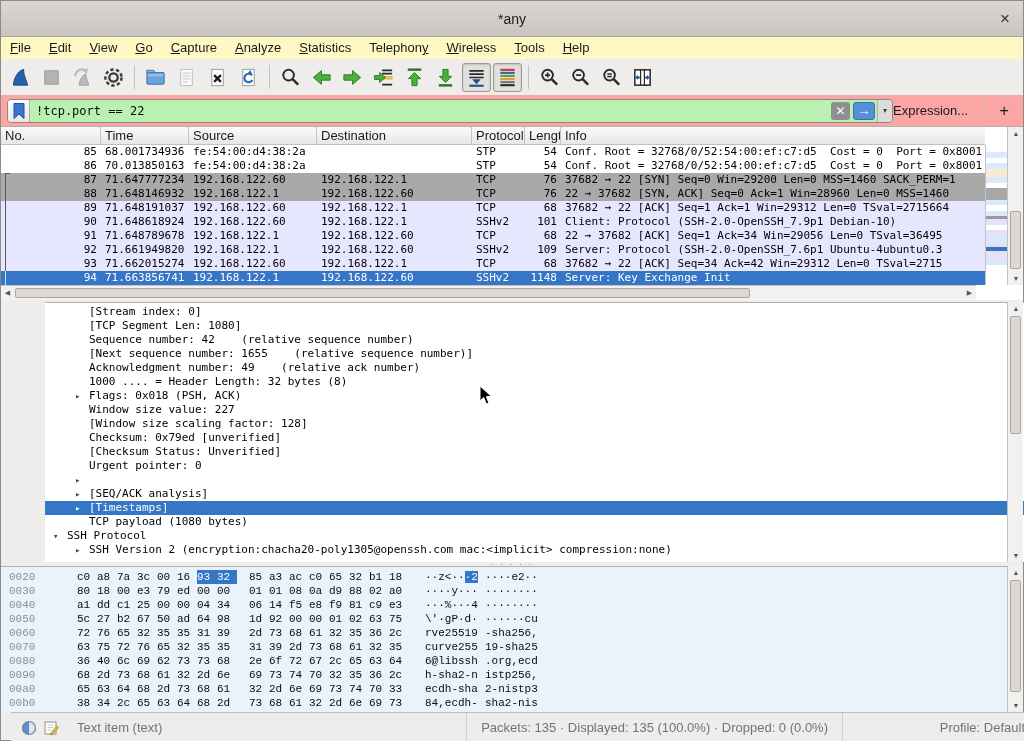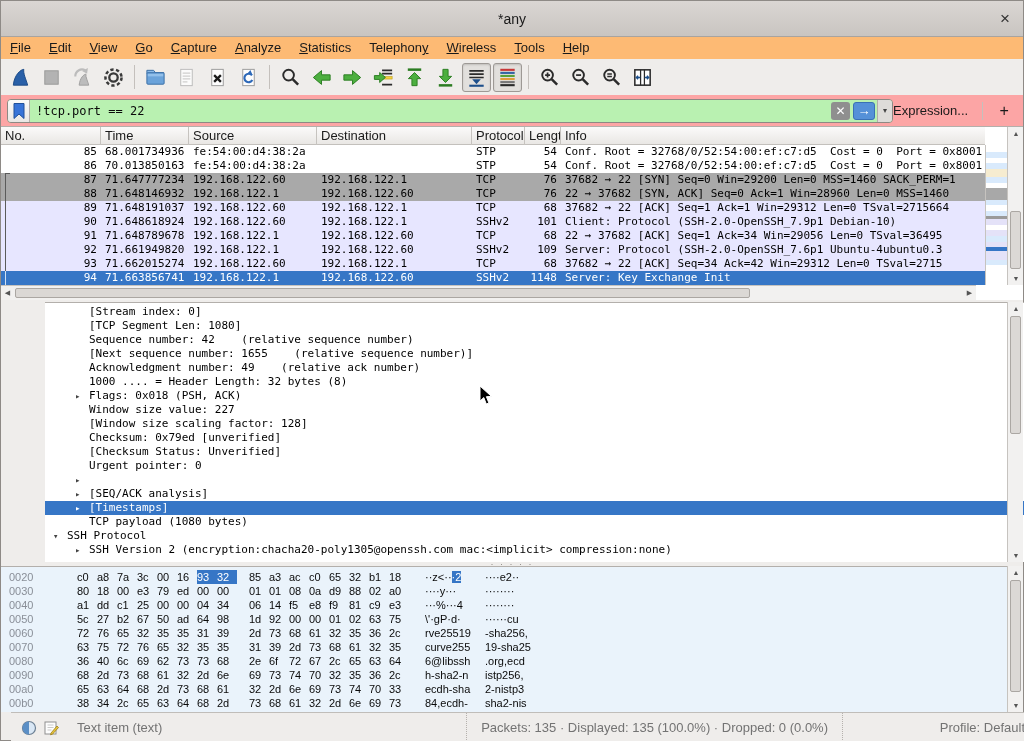--- a/index.html
+++ b/index.html
@@ -10,21 +10,21 @@
 
   
   .titlebar { position:absolute; left:0; top:0; width:100%; height:36px;
     background:linear-gradient(#dad6d3,#c9c5c1); border-bottom:1px solid #a8a4a0; }
   .title-text { position:absolute; left:0; right:0; top:0; height:36px; line-height:36px;
     text-align:center; font-size:14px; color:#1a1a1a; }
   .close-btn { position:absolute; right:8px; top:8px; width:20px; height:20px; line-height:20px;
     text-align:center; font-size:17px; color:#333; cursor:default; }
 
   
-  .menubar { position:absolute; left:0; top:36px; width:100%; height:22px; background:#fdba74; }
+  .menubar { position:absolute; left:0; top:36px; width:100%; height:22px; background:#fef9c3; }
   .menu-item { display:inline-block; padding:0 9px; font-size:13px; line-height:22px; color:#1a1a1a; }
   .menu-item u { text-decoration:underline; }
 
   
   .toolbar { position:absolute; left:0; top:58px; width:100%; height:36px; background:#efedeb;
     display:flex; align-items:center; padding-left:4px; }
   .tb-btn { width:29px; height:29px; margin:0 1px; display:flex; align-items:center;
     justify-content:center; border:1px solid transparent; border-radius:3px; }
   .tb-btn.toggled { border:1px solid #9d9995; background:#e2e0dd; box-shadow:inset 0 1px 2px rgba(0,0,0,.15); }
   .tb-btn.disabled { opacity:.9; }
@@ -94,21 +94,21 @@
   .dt-line { position:relative; height:14px; line-height:14px; font-family:"DejaVu Sans Mono", monospace;
     font-size:11px; white-space:pre; color:#000; }
   .dt-line .arr { position:absolute; top:0; font-size:9px; color:#444; }
   .dt-line.sel { background:#3676c6; color:#fff; }
   .dt-line.sel .arr { color:#fff; }
   .dt-text { position:absolute; top:0; }
 
   
   .hexpane { position:absolute; left:0; top:565px; width:100%; height:146px; background:#eaf3fb;
     border-top:1px solid #b3afab; overflow:hidden; padding-top:3px; }
-  .hx-row { position:relative; height:14px; line-height:14px; font-family:Liberation Sans, sans-serif;
+  .hx-row { position:relative; height:14px; line-height:14px; font-family:Liberation Mono, monospace;
     font-size:11px; white-space:pre; color:#0a0a0a; }
   .hx-off { position:absolute; left:8px; color:#8a8f98; }
   .hx-g { position:absolute; top:0; }
   .hx-b { display:inline-block; width:20px; }
   .hx-b.hl, .hx-hl { background:#3676c6; color:#fff; }
   .hx-a { position:absolute; top:0; }
 
   
   .statusbar { position:absolute; left:0; top:711px; width:100%; height:30px; background:#efedeb;
     border-top:1px solid #c0bdb9; font-size:13px; color:#737373;margin-left:10px; }

